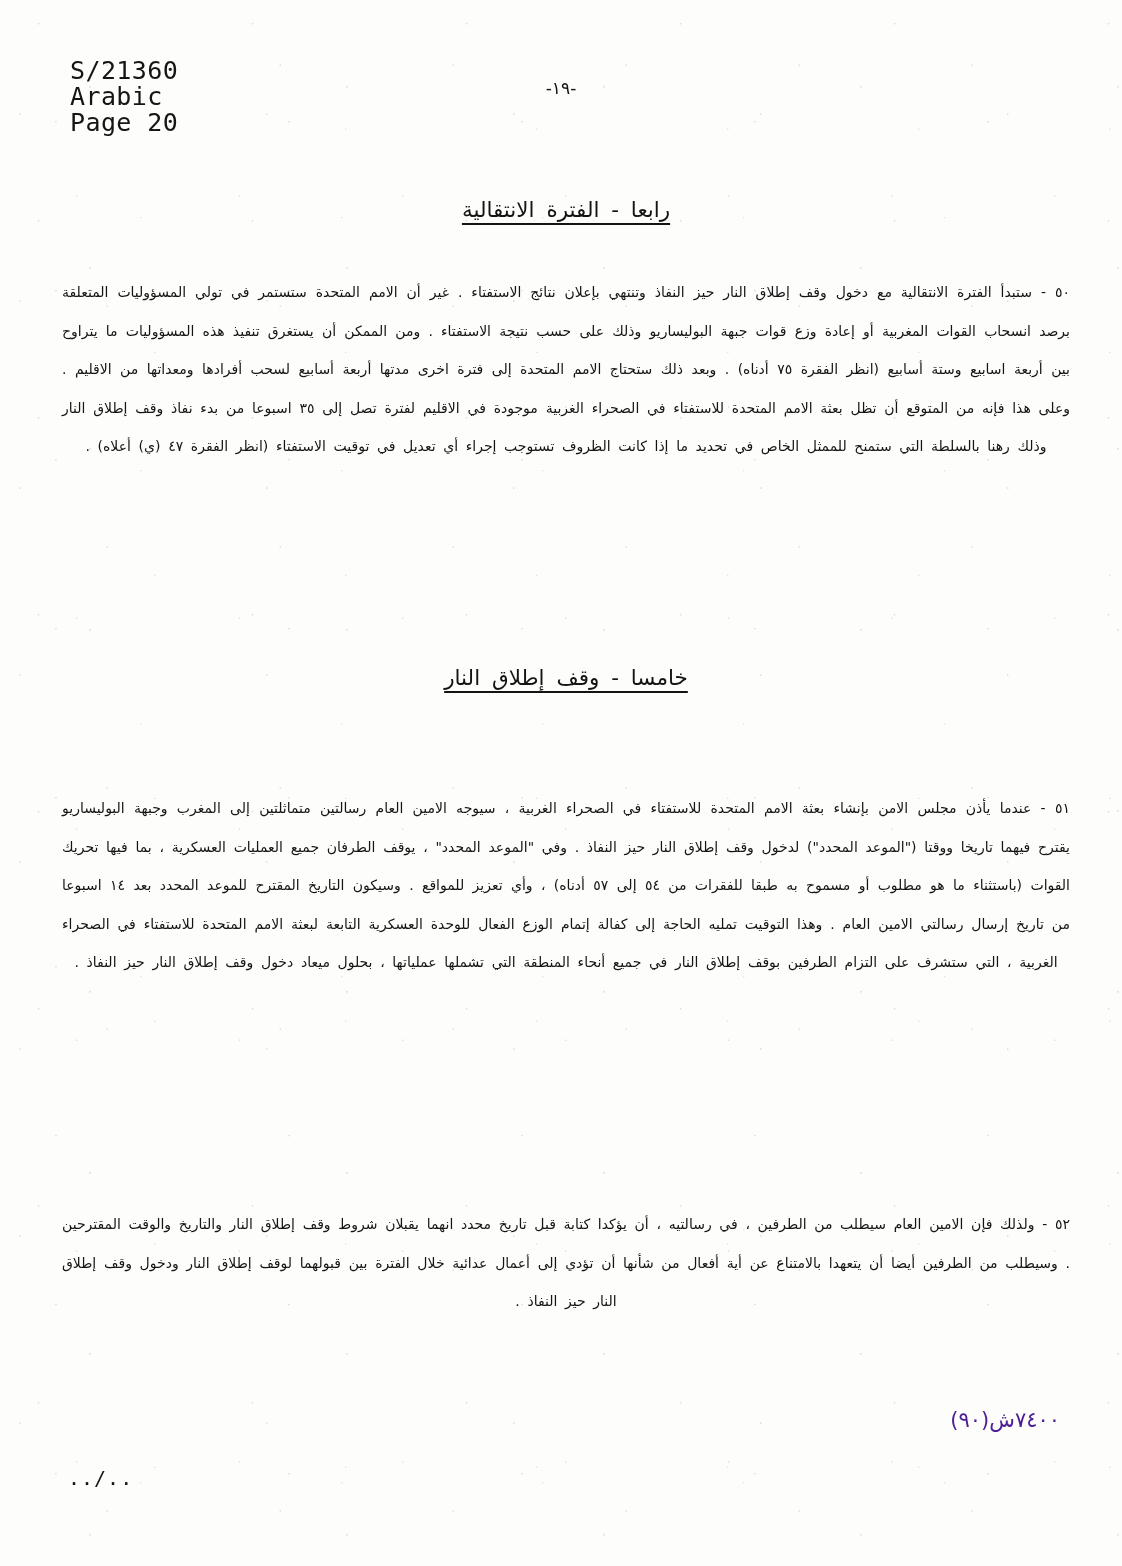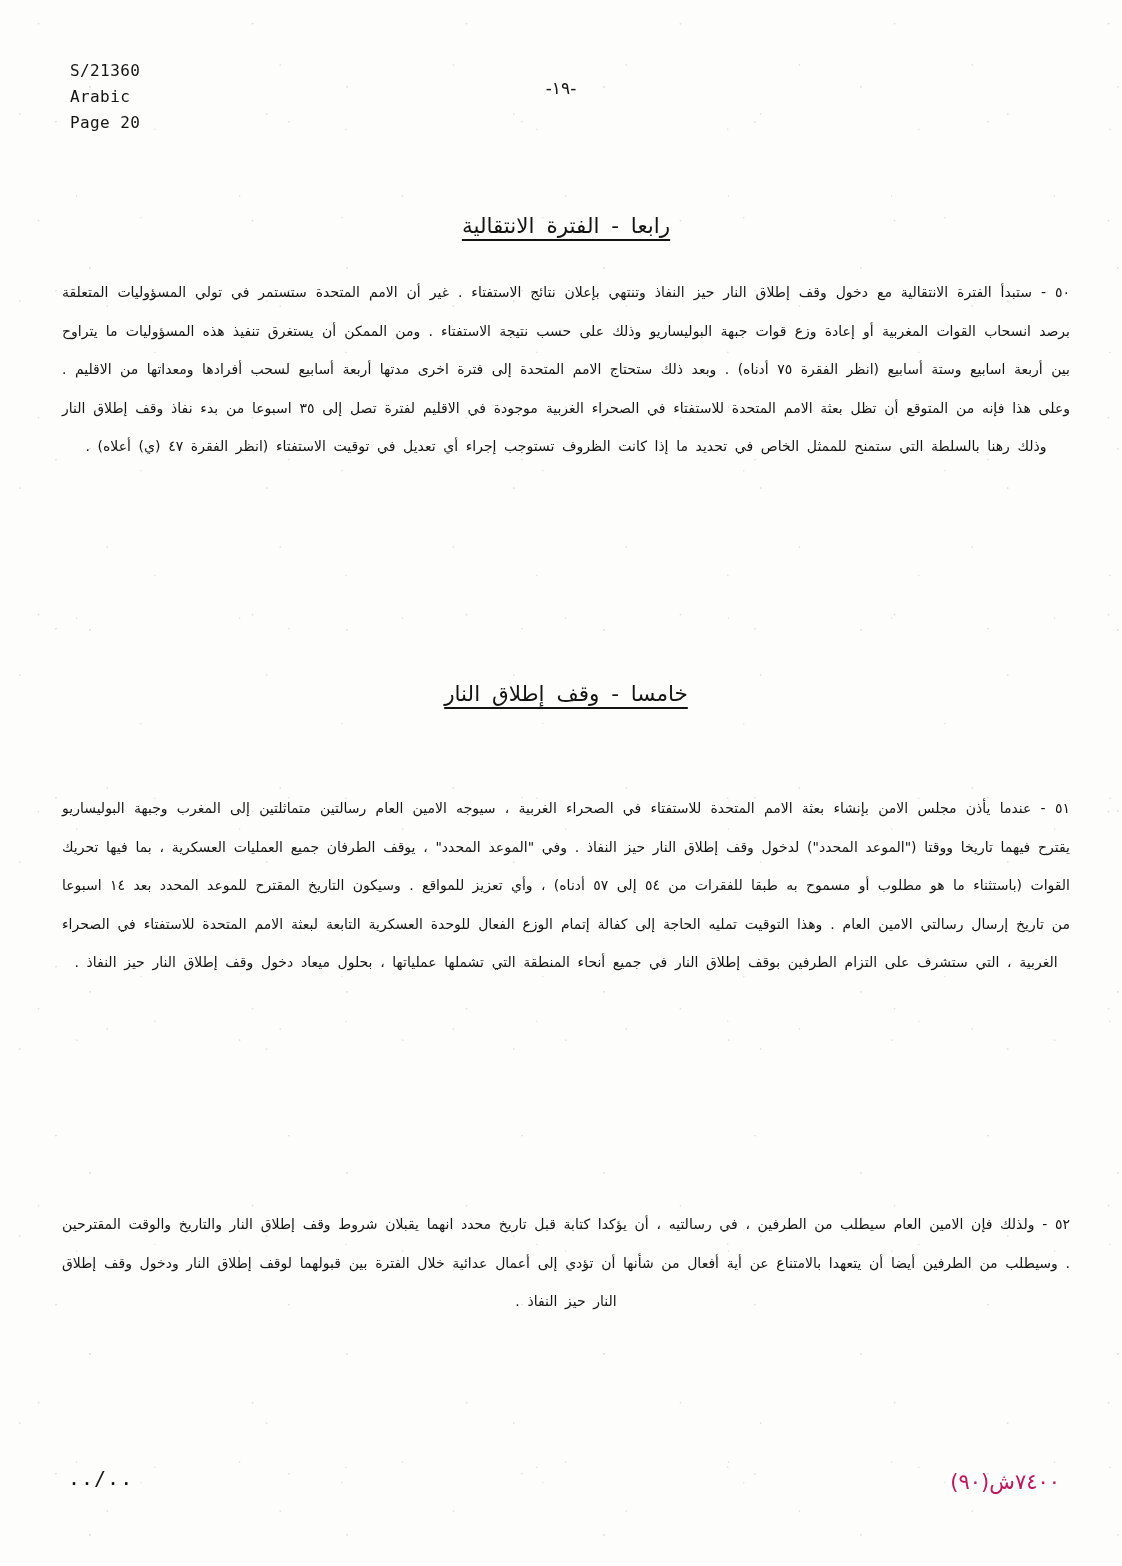--- a/index.html
+++ b/index.html
@@ -38,21 +38,21 @@
   }
 
   
   .doc-header {
     position: absolute;
     top: 58px;
     left: 70px;
     direction: ltr;
     text-align: left;
     font-family: "DejaVu Sans Mono", monospace;
-    font-size: 16px;
+    font-size: 25px;
     line-height: 26px;
     letter-spacing: .4px;
     color: #151515;
   }
   .doc-header div { white-space: pre; }
 
   .page-number-ar {
     position: absolute;
     top: 78px;
     left: 0;
@@ -74,21 +74,21 @@
     text-align-last: justify;
   }
 
   .section-heading {
     text-align: center;
     text-align-last: center;
     font-size: 21.5px;
     line-height: 30px;
     letter-spacing: .6px;
     word-spacing: 5px;
-    margin: 16px;
+    margin: 0;
     padding: 0;
   }
   .section-heading .u {
     text-decoration: underline;
     text-underline-offset: 6px;
     text-decoration-thickness: 1.6px;
   }
 
   .para {
     font-size: 14px;
@@ -116,26 +116,26 @@
     top: 1466px;
     direction: ltr;
     font-family: "DejaVu Sans Mono", monospace;
     font-size: 20px;
     letter-spacing: 1px;
     color: #151515;
   }
   .footer-right {
     position: absolute;
     right: 62px;
-    top: 1470px;
+    top: 1408px;
     direction: rtl;
     font-family: "DejaVu Sans", sans-serif;
     font-size: 21px;
     letter-spacing: .5px;
-    color: #be185d;
+    color: #4c1d95;
   }
 </style>
 </head>
 <body>
 
 <div class="page">
 
   <div class="doc-header">
     <div>S/21360</div>
     <div>Arabic</div>

